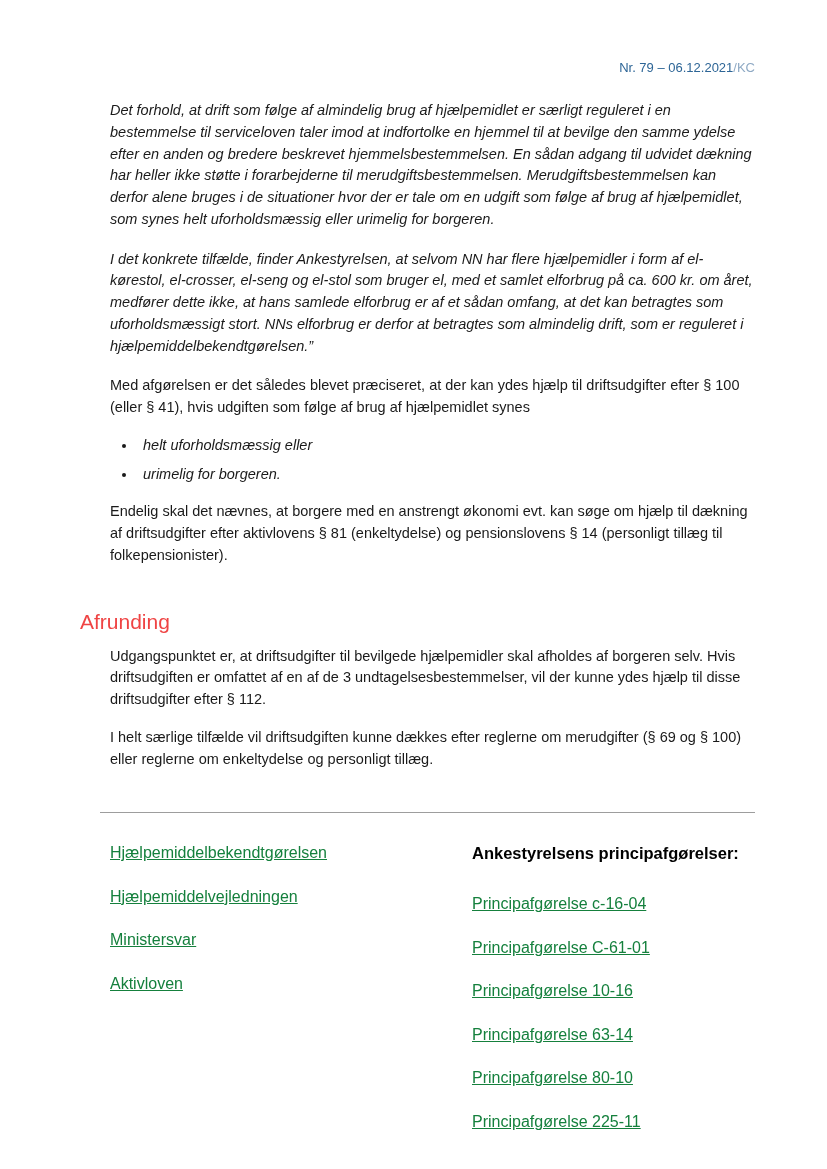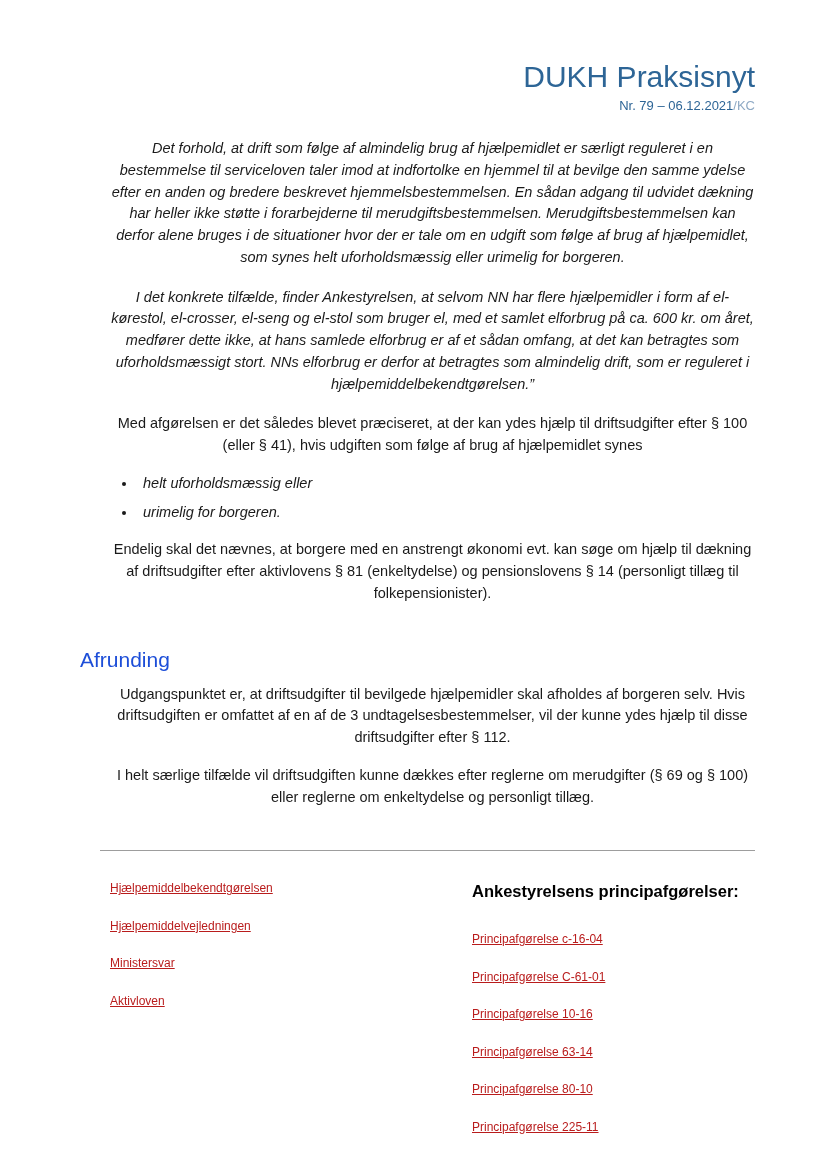--- a/index.html
+++ b/index.html
@@ -12,54 +12,53 @@
     color: #1a1a1a;
   }
   .page { position: relative; width: 100%; height: 100%; }
 
   .header { margin: 60px 72px 0 110px; text-align: right; }
   .title  { color: #2d6596; font-size: 30px; line-height: 1.1; }
   .subtitle { margin-top: 5px; font-size: 13px; color: #2d6596; }
   .subtitle .suffix { color: #8ea9c4; }
 
   .content { margin: 25px 72px 0 110px; font-size: 14.5px; line-height: 1.5; }
-  .content p { margin: 0 0 16px 0; text-align: center; }
+  .content p { margin: 0 0 16px 0; }
   p.quote { font-style: italic; margin-bottom: 18px; }
 
   ul.bullets { margin: 0 0 16px 0; padding-left: 27px; list-style: disc; }
   ul.bullets li { margin-bottom: 7px; padding-left: 6px; font-style: italic; }
 
   h2.section {
-    color: #1d4ed8; font-weight: 400; font-size: 21px;
+    color: #ef4444; font-weight: 400; font-size: 21px;
     margin: 42px 0 12px -30px; line-height: 1.2;
   }
 
   hr.divider {
     border: none; border-top: 1px solid #9d9d9d;
     margin: 42px 0 0 -10px;
   }
 
   .refs { display: flex; margin-top: 28px; }
   .refs .col-left  { width: 362px; flex: 0 0 362px; }
   .refs .col-right { flex: 1; }
   .refs h3 { font-size: 16.5px; font-weight: 700; color: #000; margin: 0 0 26px 0; }
   a.reflink {
     display: block;
-    color: #b91c1c; text-decoration: underline;
-    font-size: 12px; margin-bottom: 19.5px;
+    color: #15803d; text-decoration: underline;
+    font-size: 16px; margin-bottom: 19.5px;
     cursor: pointer;
   }
 </style>
 </head>
 <body>
 
 <div class="page">
 
   <div class="header">
-    <div class="title">DUKH Praksisnyt</div>
     <div class="subtitle">
       <span>Nr. 79 – 06.12.2021</span><span class="suffix">/KC</span>
     </div>
   </div>
 
   <div class="content">
 
     <p class="quote">Det forhold, at drift som følge af almindelig brug af hjælpemidlet er særligt reguleret i en bestemmelse til serviceloven taler imod at indfortolke en hjemmel til at bevilge den samme ydelse efter en anden og bredere beskrevet hjemmelsbestemmelsen. En sådan adgang til udvidet dækning har heller ikke støtte i forarbejderne til merudgiftsbestemmelsen. Merudgiftsbestemmelsen kan derfor alene bruges i de situationer hvor der er tale om en udgift som følge af brug af hjælpemidlet, som synes helt uforholdsmæssig eller urimelig for borgeren.</p>
     <p class="quote">I det konkrete tilfælde, finder Ankestyrelsen, at selvom NN har flere hjælpemidler i form af el-kørestol, el-crosser, el-seng og el-stol som bruger el, med et samlet elforbrug på ca. 600 kr. om året, medfører dette ikke, at hans samlede elforbrug er af et sådan omfang, at det kan betragtes som uforholdsmæssigt stort. NNs elforbrug er derfor at betragtes som almindelig drift, som er reguleret i hjælpemiddelbekendtgørelsen.”</p>
 

